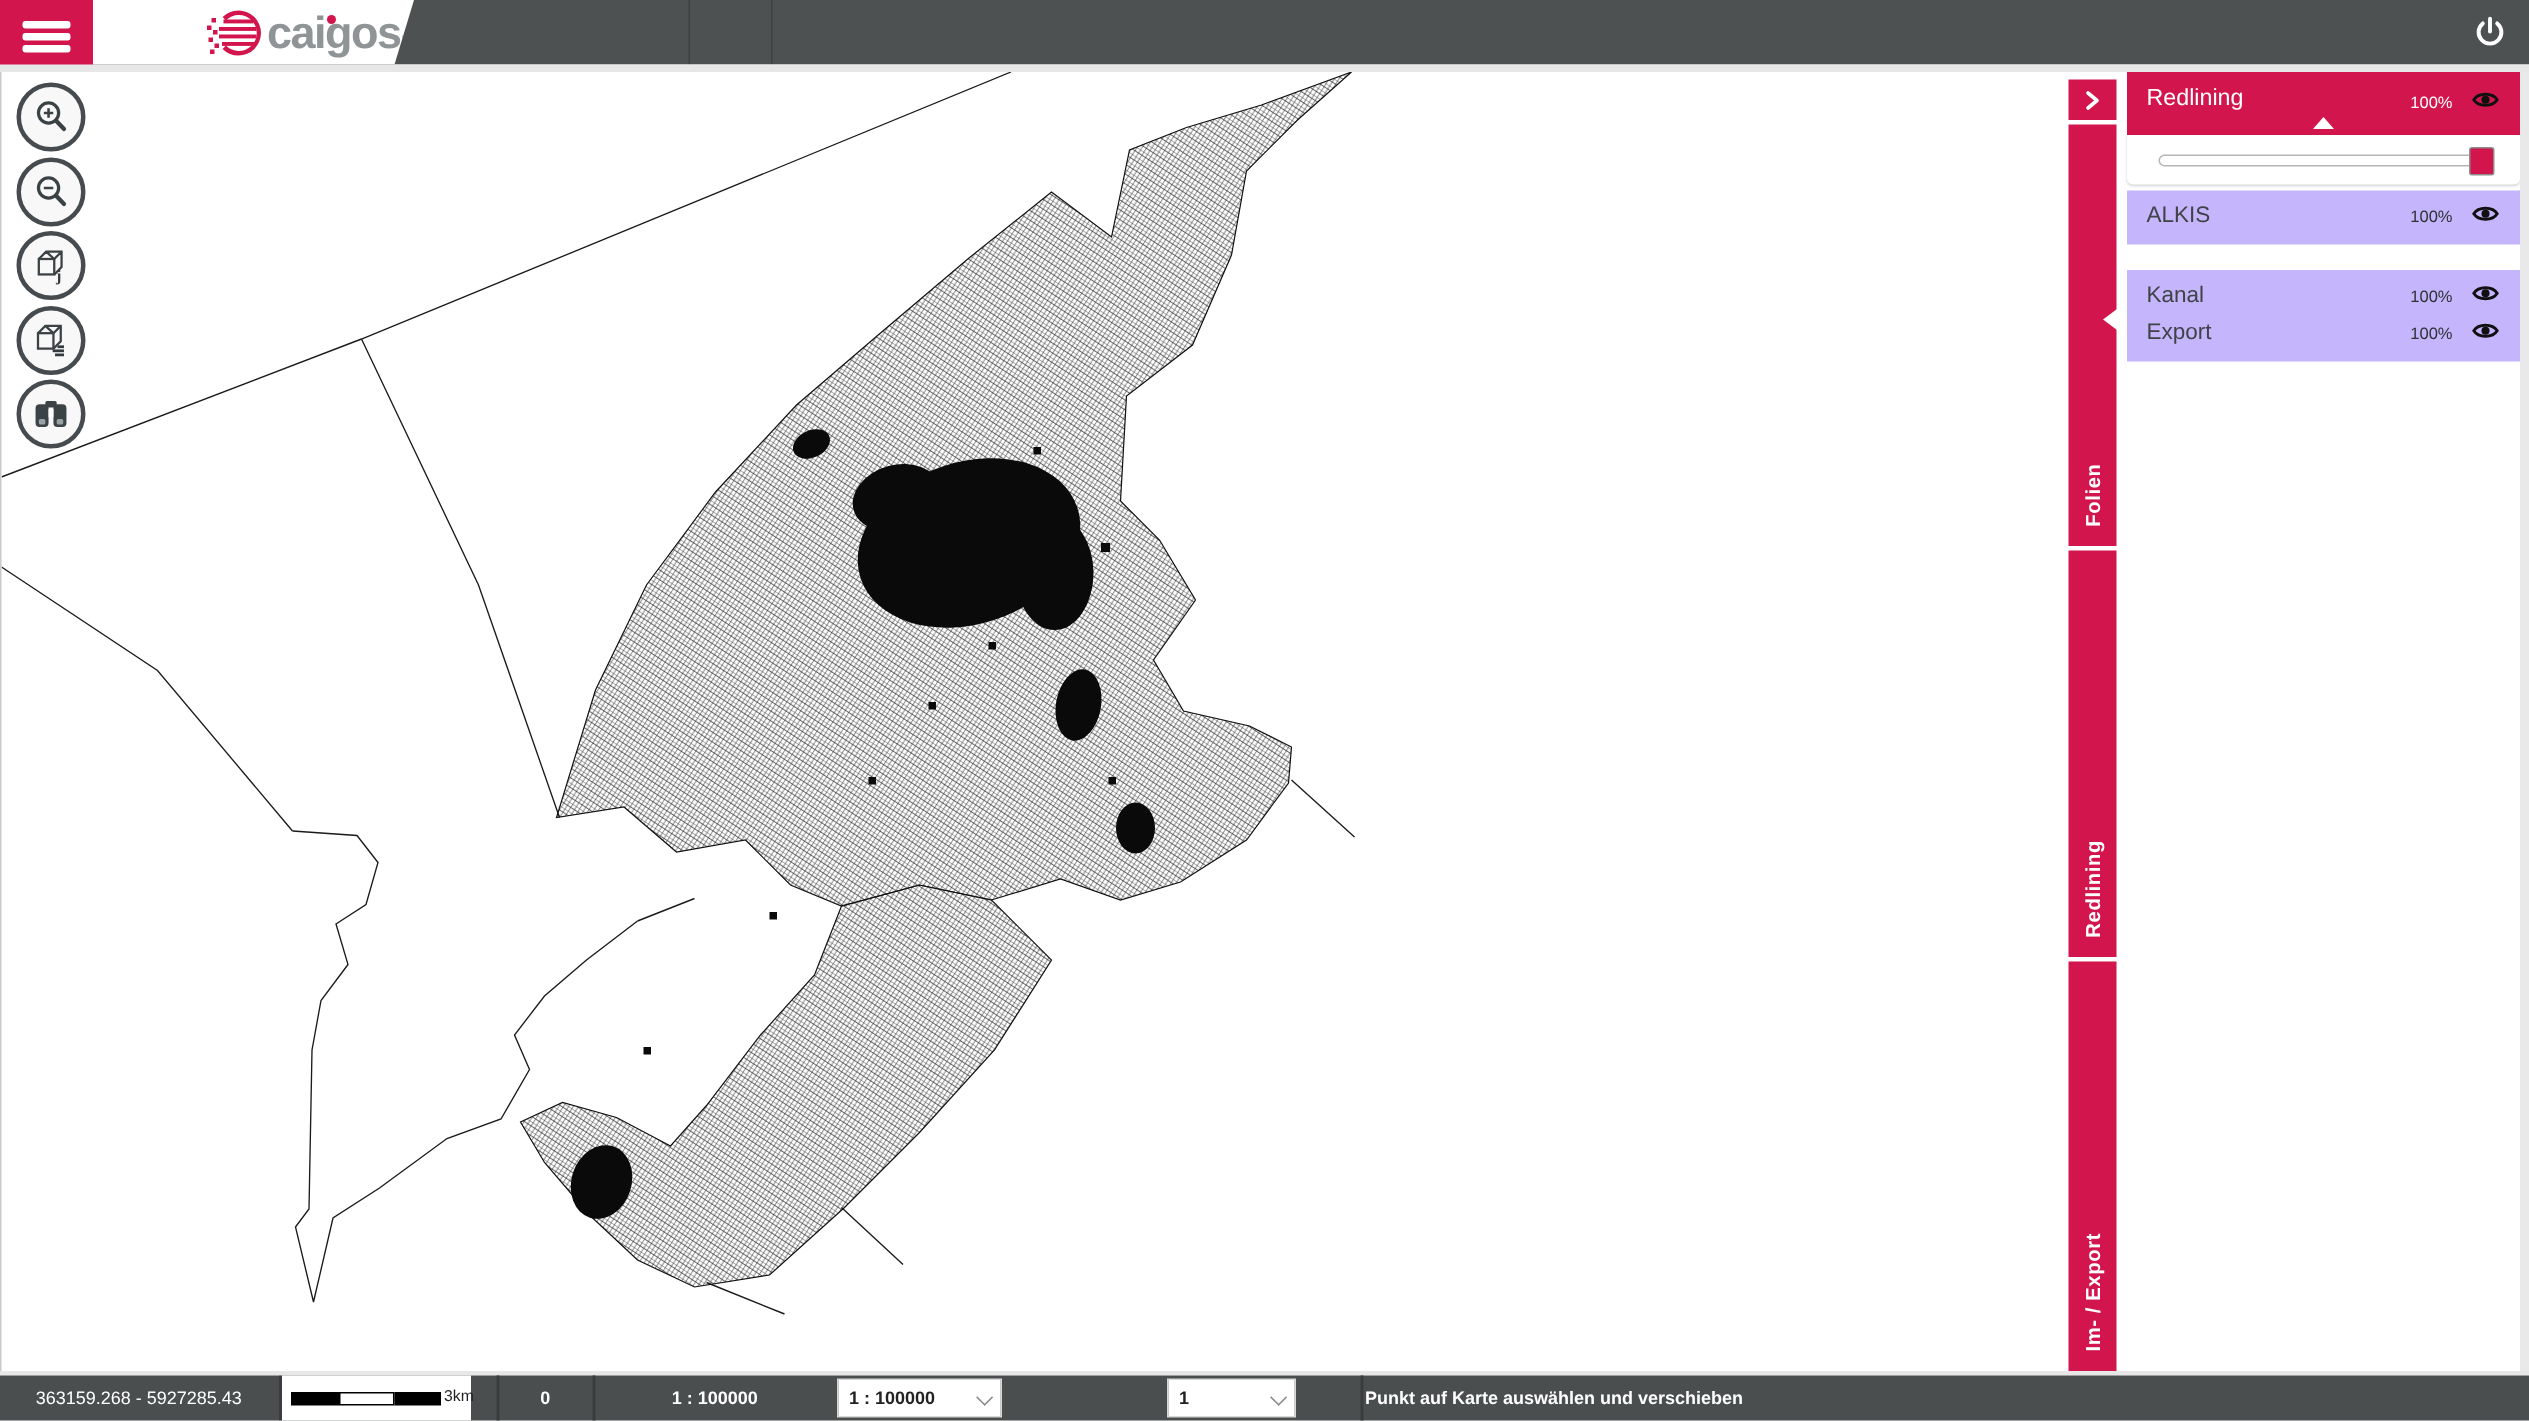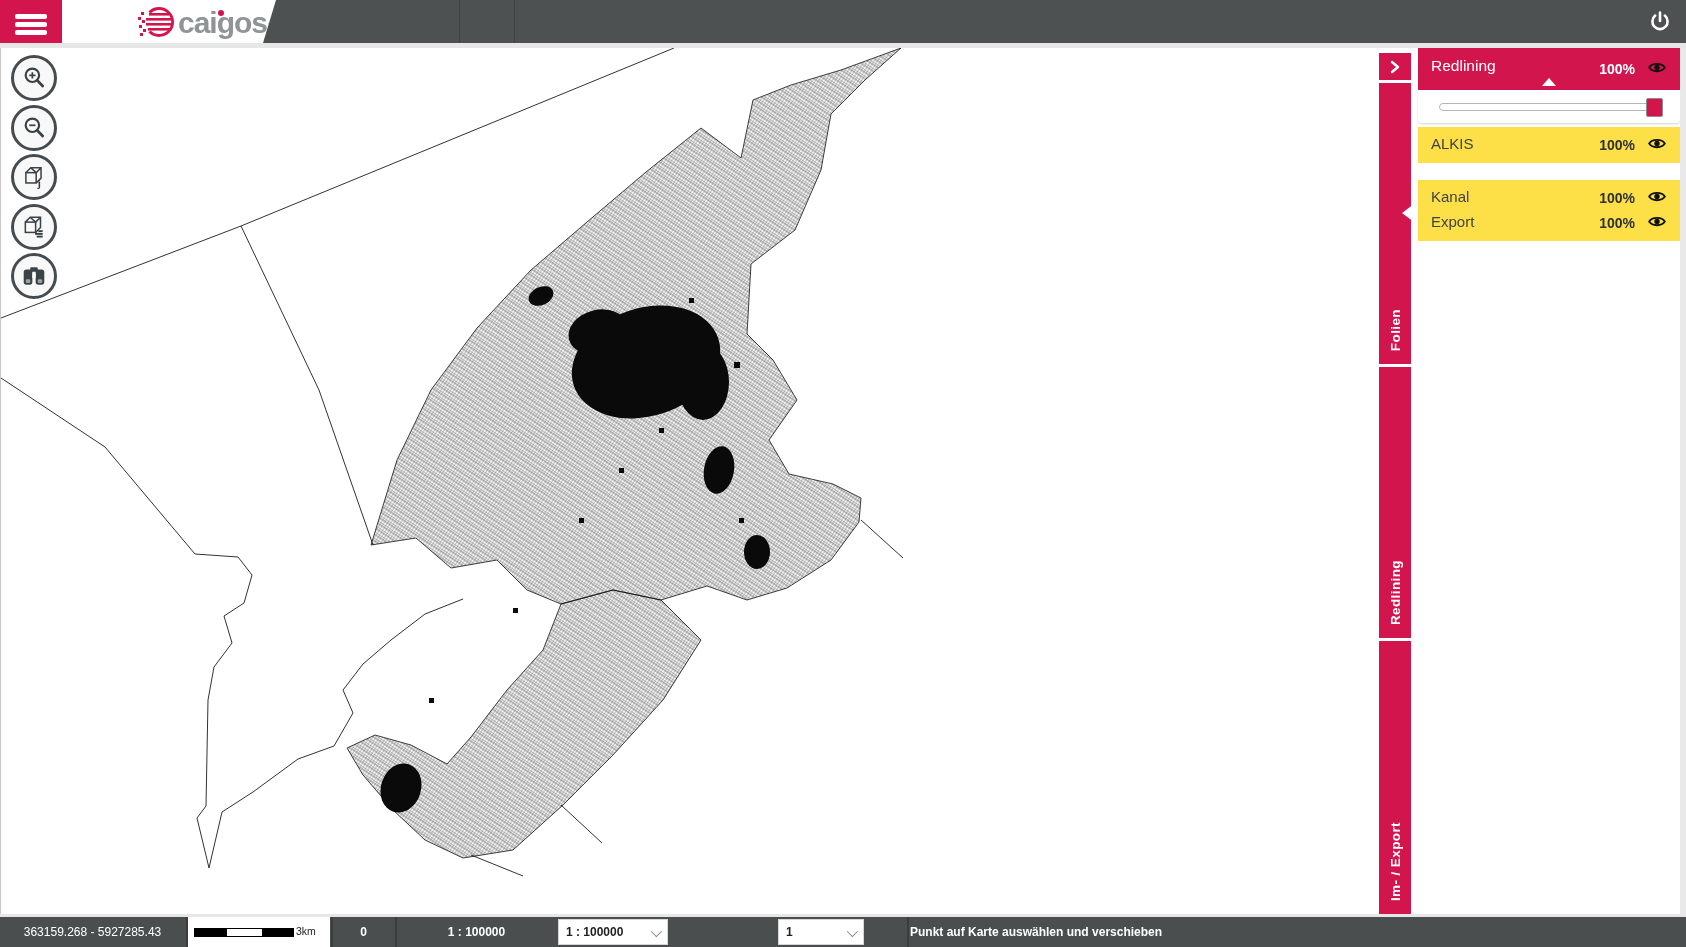--- a/index.html
+++ b/index.html
@@ -51,47 +51,47 @@
   #panel-notch { position:absolute; left:1402px; top:204px; width:0; height:0;
                  border-top:9px solid transparent; border-bottom:9px solid transparent;
                  border-right:12px solid #fff; z-index:5; }
 
   
   #panel { position:absolute; left:1418px; top:48px; width:262px; height:866px; background:#fff; }
   #panel-scroll-strip { position:absolute; left:1680px; top:48px; width:6px; height:866px; background:#e9e9e9; }
   #layer-header { position:absolute; left:0; top:0; width:262px; height:42px; background:#d2164d; cursor:pointer; }
   #layer-header .lbl { position:absolute; left:13px; top:9px; font-size:15.5px; color:#fff; }
   .pct { position:absolute; right:45px; top:50%; transform:translateY(-50%);
-         font-size:14px; font-weight:bold; }
+         font-size:11px; font-weight:normal; }
   #layer-header .pct { color:#fff; }
   .eye { position:absolute; right:14px; top:50%; transform:translateY(-50%); cursor:pointer; }
   #collapse-caret { position:absolute; left:50%; bottom:4px; transform:translateX(-50%);
                     width:0; height:0; border-left:7px solid transparent; border-right:7px solid transparent;
                     border-bottom:8px solid #fff; cursor:pointer; }
   #slider-row { position:absolute; left:0; top:42px; width:262px; height:33px; background:#fff;
                 border-radius:0 0 4px 4px; box-shadow:0 1px 2px rgba(0,0,0,.18); }
   #slider-track { position:absolute; left:21px; top:13px; width:220px; height:8px; background:#fff;
                   border:1px solid #b5b5b5; border-radius:4px; cursor:pointer; }
   #slider-handle { position:absolute; left:206px; top:-6px; width:17px; height:19px;
                    background:#d2164d; border:1px solid #8d8d8d; border-radius:2px; cursor:pointer; }
-  .layer-row { position:absolute; left:0; width:262px; height:36px; background:#fde047; cursor:pointer;text-align:center; }
+  .layer-row { position:absolute; left:0; width:262px; height:36px; background:#c4b5fd; cursor:pointer;text-align:center; }
   #row-alkis  { top:79px; }
   #row-kanal  { top:132px; }
   #row-elektro{ top:157px; }
   .layer-row .lbl { position:absolute; left:13px; top:8px; font-size:15px; color:#3f4346; }
   .layer-row .pct { color:#2e3133; }
 
   
   #statusbar-strip { position:absolute; left:0; top:914px; width:1686px; height:3px; background:#e7e7e7; }
   #statusbar { position:absolute; left:0; top:917px; width:1686px; height:30px; background:#4a4e4f;
                color:#fff; font-size:12px; font-weight:bold; }
   .seg { position:absolute; top:0; height:30px; display:flex; align-items:center; justify-content:center;
          border-left:2px solid #393d3e; }
   #seg-coords { left:0; width:185px; border-left:none; font-weight:normal; }
-  #seg-scalebar { left:186px; width:144px; background:#fff; color:#222; justify-content:flex-start; }
+  #seg-scalebar { left:186px; width:128px; background:#fff; color:#222; justify-content:flex-start; }
   #seg-rotation { left:331px; width:63px; }
   #seg-scaletext { left:395px; width:161px; }
   #seg-message { left:866px; width:820px; justify-content:flex-start; padding-left:1px;margin-left:41px; }
   .sb-black { position:absolute; top:11px; height:9px; background:#000; }
   .sb-white { position:absolute; top:11px; height:9px; background:#fff; border:1px solid #000; }
   #scalebar-label { position:absolute; left:108px; top:8px; font-size:10.5px; font-weight:normal; }
   .sel-wrap { position:absolute; top:2px; height:26px; background:#fff; border:1px solid #d7d7d7; }
   #sel-scale-wrap { left:558px; width:110px; }
   #sel-page-wrap  { left:778px; width:86px; }
   .sel-wrap select { width:100%; height:100%; border:none; background:#fff; font-size:12px; font-weight:bold;

